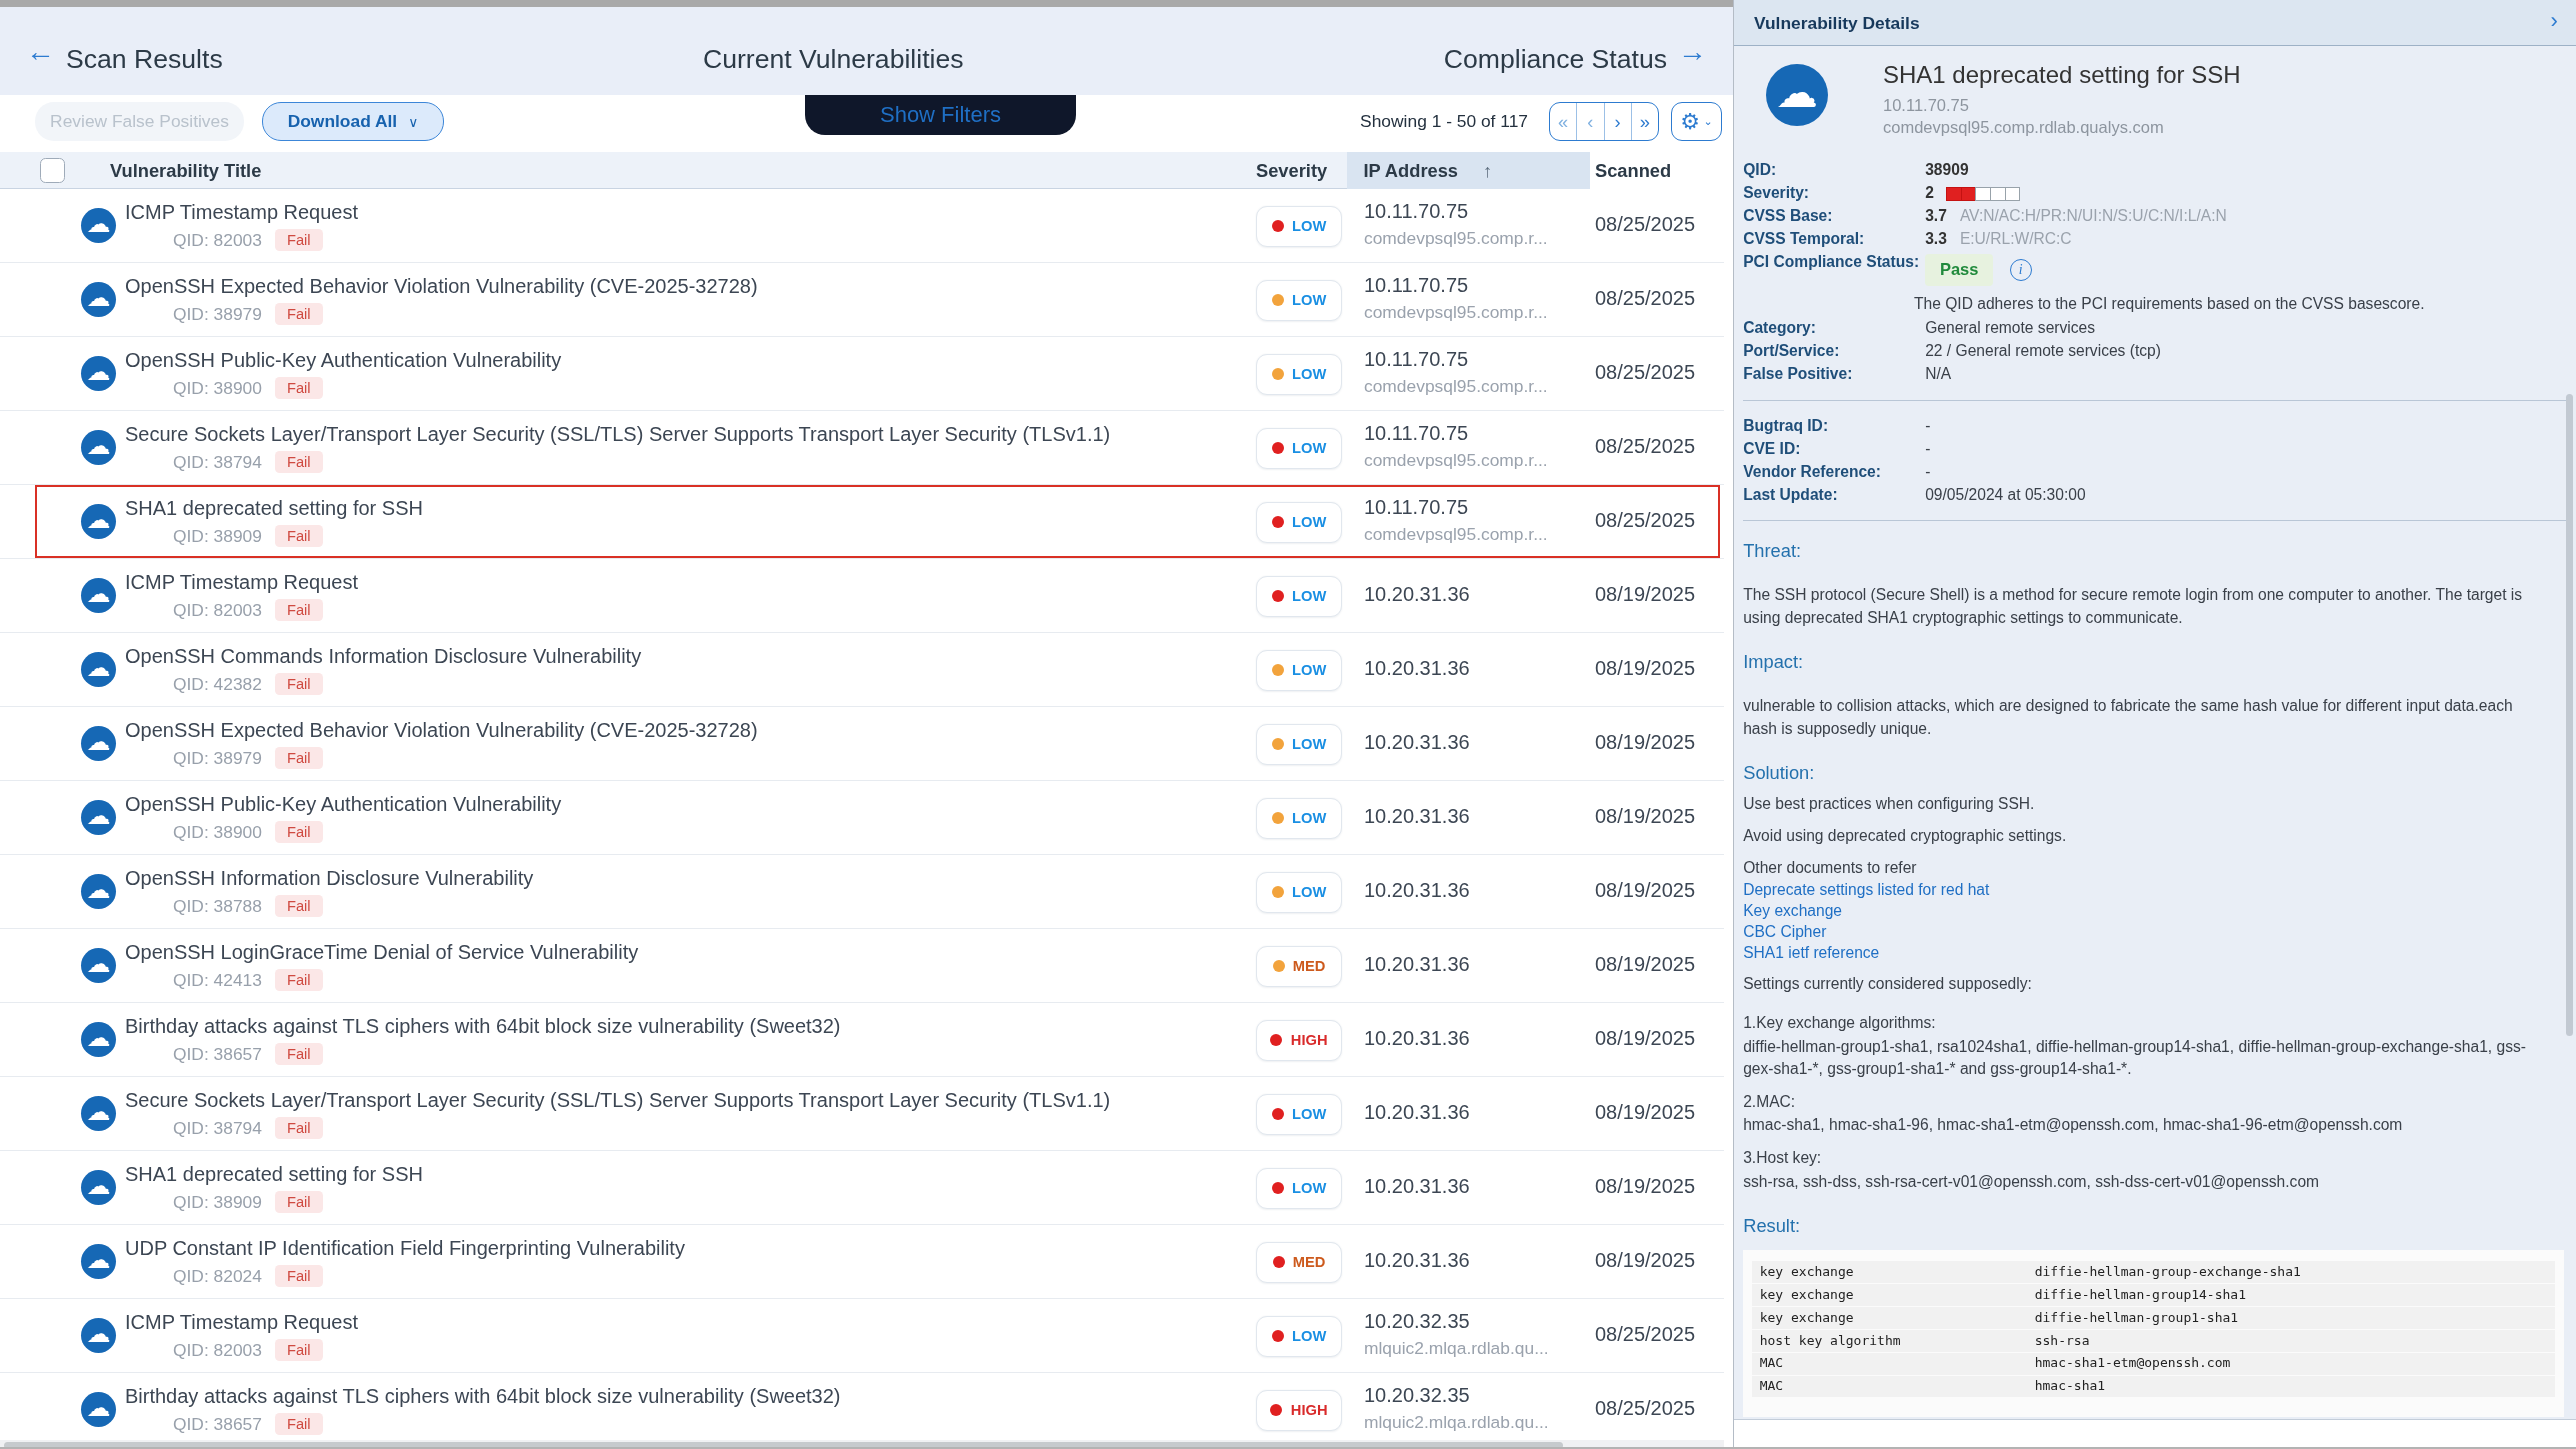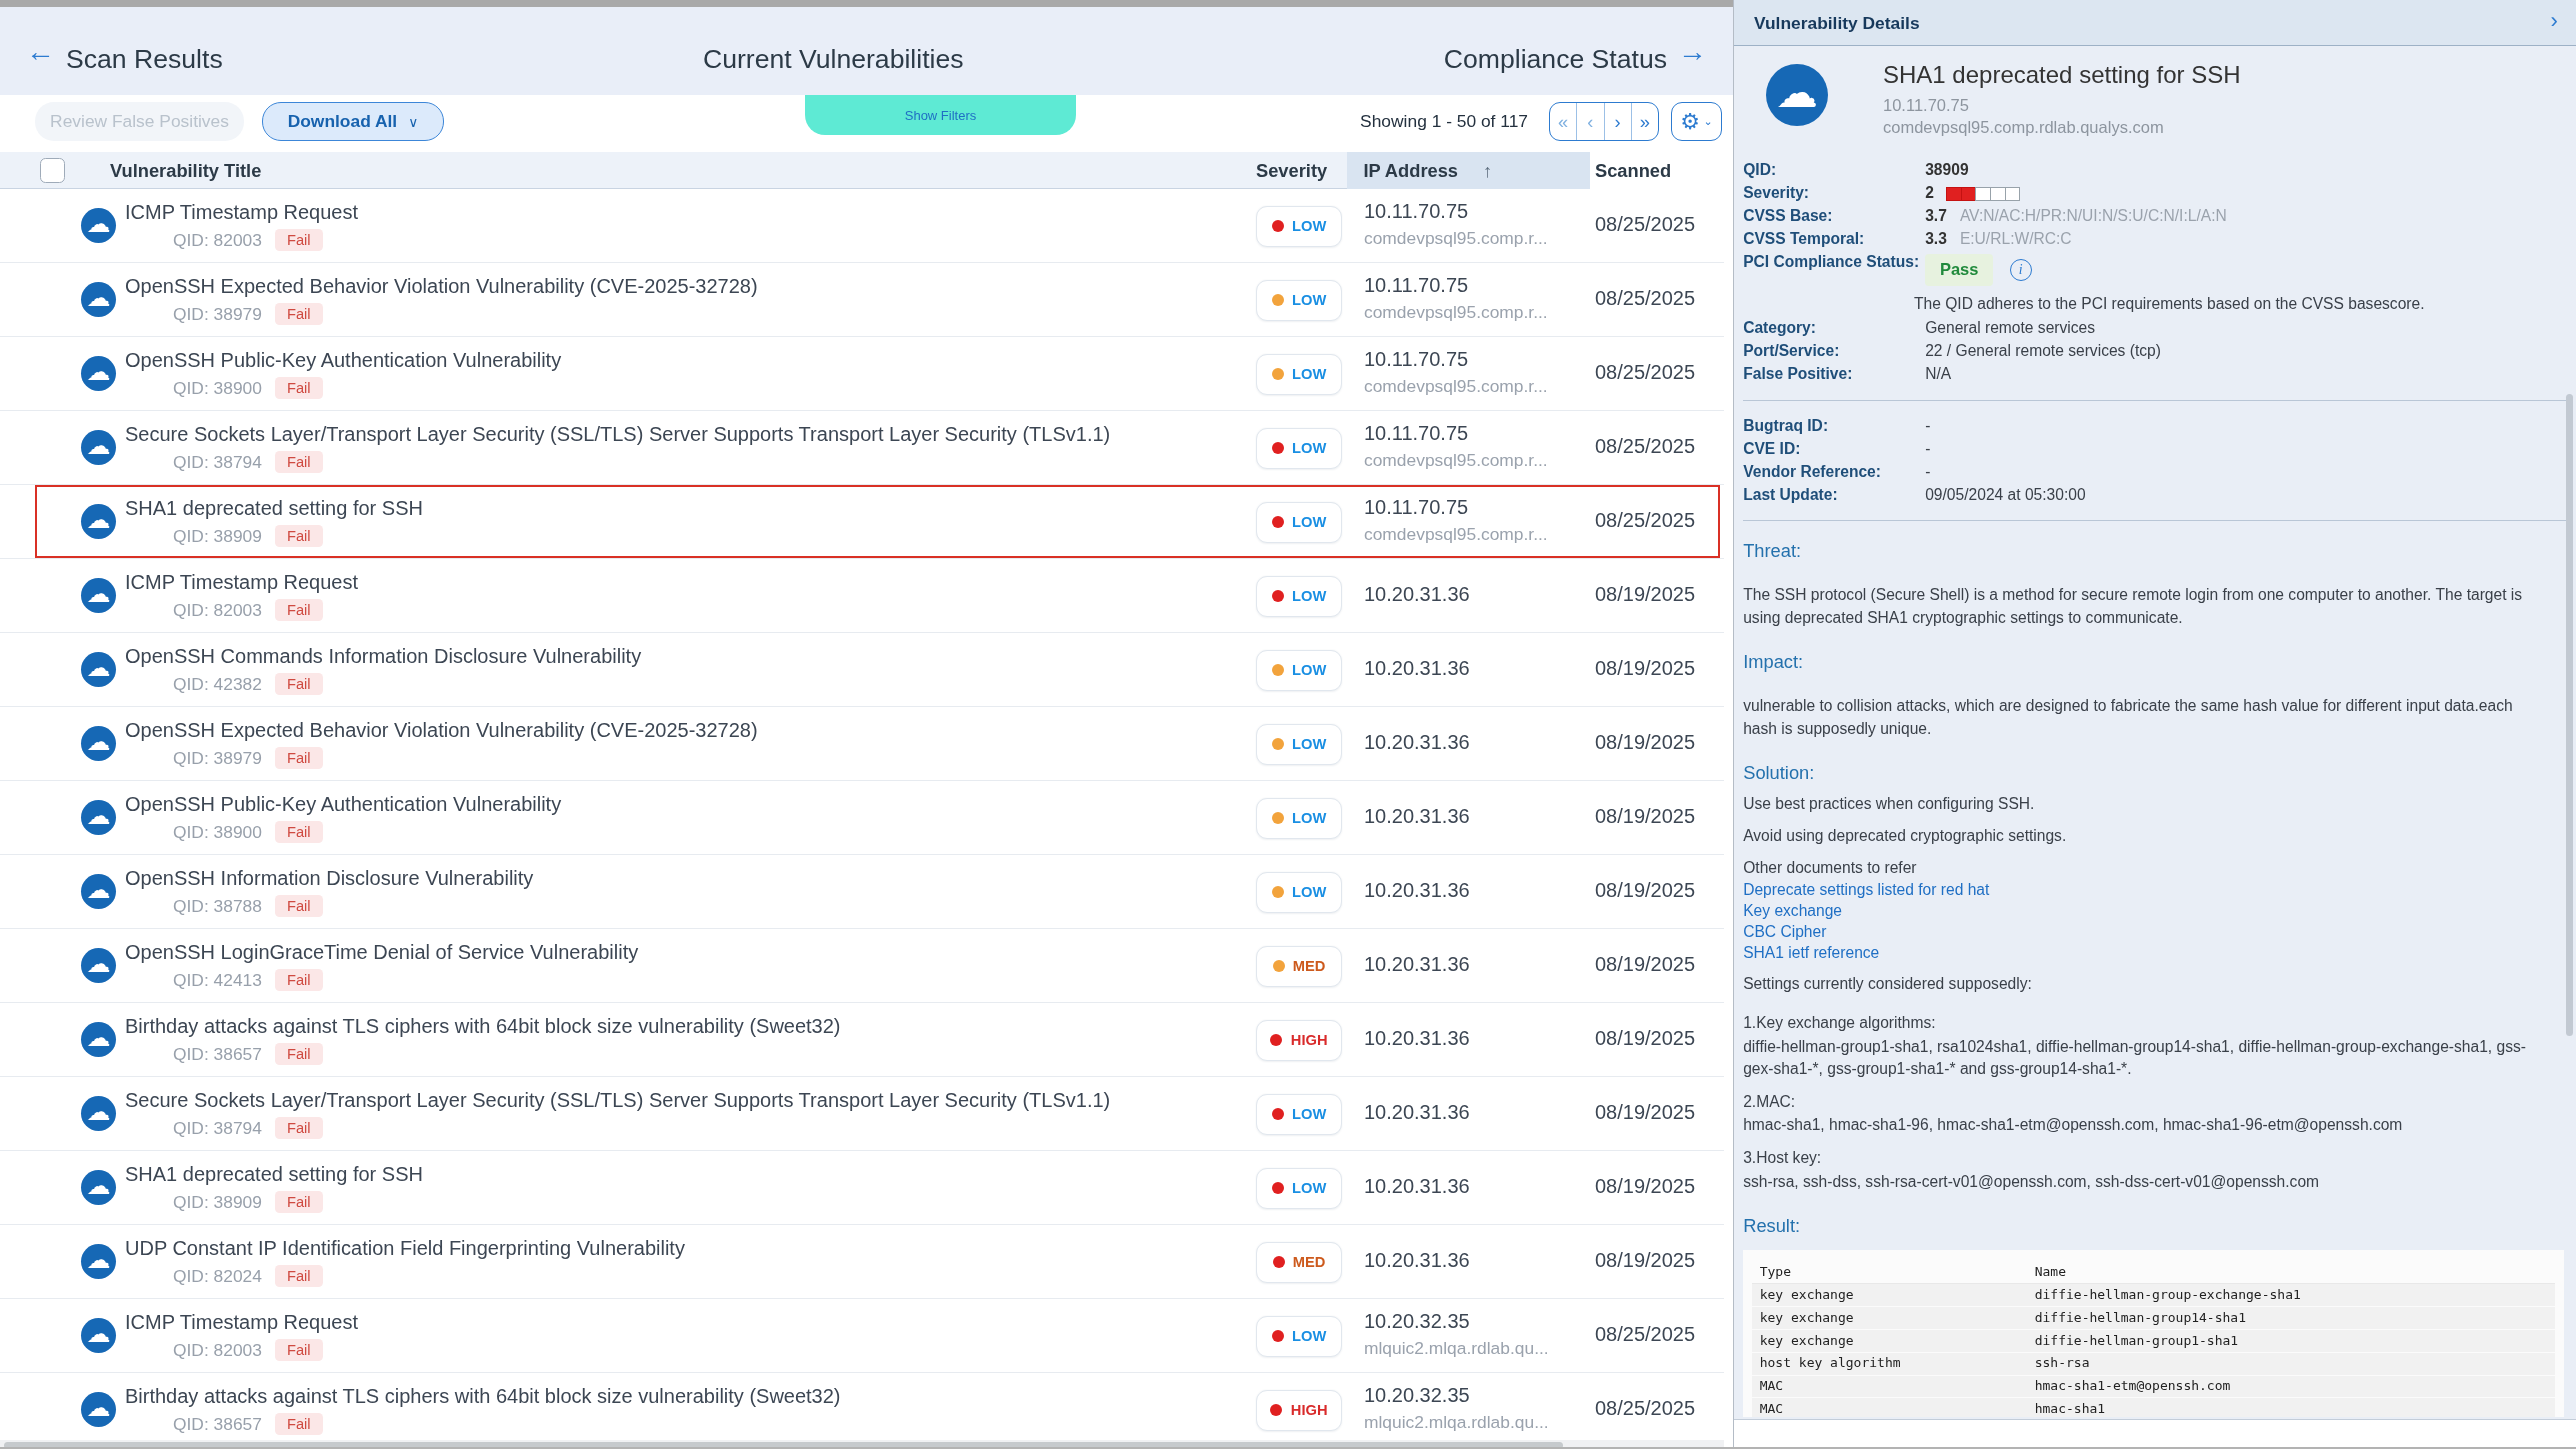--- a/index.html
+++ b/index.html
@@ -14,23 +14,23 @@
 
   
   #list { position:absolute; left:0; top:7.3px; width:1733px; height:1443px; background:#fff; }
 
   .app-header { position:absolute; left:0; top:0; width:1733px; height:88px; background:#e9eef8;
     display:flex; align-items:center; justify-content:space-between; padding:0 26px; }
   .nav-group { display:flex; align-items:center; gap:11px; cursor:pointer; }
   .nav-arrow { font-size:29px; color:#2d7bd0; line-height:1; }
   .nav-label, .page-title { font-size:26.6px; color:#2c3a47;margin-top:17px; }
 
-  .show-filters { position:absolute; left:805px; top:88px; width:271px; height:40px; background:#5eead4;
+  .show-filters { position:absolute; left:805px; top:88px; width:271px; height:40px; background:#0f172a;
     border-radius:0 0 20px 20px; display:flex; align-items:center; justify-content:center;
-    font-size:13px; color:#1f6fc4; cursor:pointer; }
+    font-size:22px; color:#1f6fc4; cursor:pointer; }
 
   .toolbar { position:absolute; left:0; top:95px; width:1733px; height:42px; }
   .btn-disabled { position:absolute; left:35px; top:0; width:209px; height:39px; border-radius:19px;
     background:#f2f5f9; color:#b9c2cc; font-size:17.4px; display:flex; align-items:center; justify-content:center; }
   .btn-download { position:absolute; left:262px; top:0; width:182px; height:39px; border-radius:19px;
     background:#dceafb; border:1.8px solid #3c86d8; color:#1762ae; font-size:17.4px; font-weight:bold;
     display:flex; align-items:center; justify-content:center; gap:11px; cursor:pointer; }
   .btn-download .caret { font-size:13.8px; font-weight:normal; }
   .showing { position:absolute; right:205px; top:9.2px; font-size:17.4px; color:#24313f; }
   .pager { position:absolute; left:1549px; top:0; width:110px; height:39px; border:1.8px solid #2d7bd0;
@@ -603,24 +603,20 @@
           <div class="subsec-h">1.Key exchange algorithms:</div>
           <div class="subsec-b">diffie-hellman-group1-sha1, rsa1024sha1, diffie-hellman-group14-sha1, diffie-hellman-group-exchange-sha1, gss-gex-sha1-*, gss-group1-sha1-* and gss-group14-sha1-*.</div>
           <div class="subsec-h">2.MAC:</div>
           <div class="subsec-b">hmac-sha1, hmac-sha1-96, hmac-sha1-etm@openssh.com, hmac-sha1-96-etm@openssh.com</div>
           <div class="subsec-h">3.Host key:</div>
           <div class="subsec-b">ssh-rsa, ssh-dss, ssh-rsa-cert-v01@openssh.com, ssh-dss-cert-v01@openssh.com</div>
         </div>
 
       <div class="sec-head" style="margin-top:13px;">Result:</div>
       <div class="result-card" id="result-card">
-  <div class="res-row hdr">
-    <span class="res-type">Type</span>
-    <span class="res-name">Name</span>
-  </div>
 
   <div class="res-row data">
     <span class="res-type">key exchange</span>
     <span class="res-name">diffie-hellman-group-exchange-sha1</span>
   </div>
 
   <div class="res-row data">
     <span class="res-type">key exchange</span>
     <span class="res-name">diffie-hellman-group14-sha1</span>
   </div>

